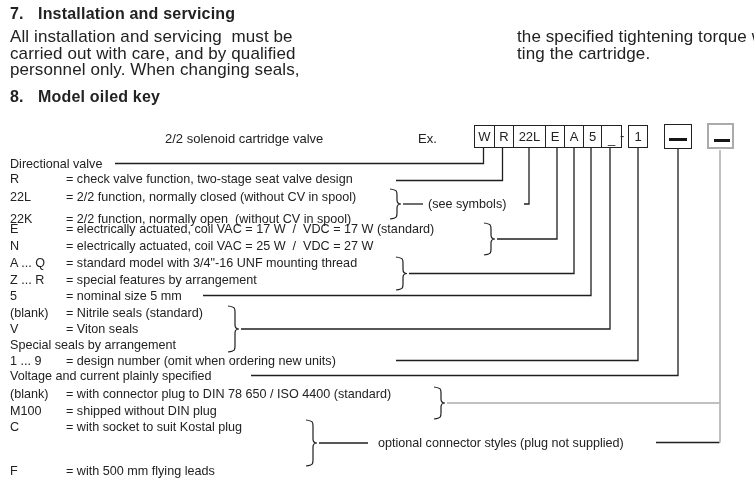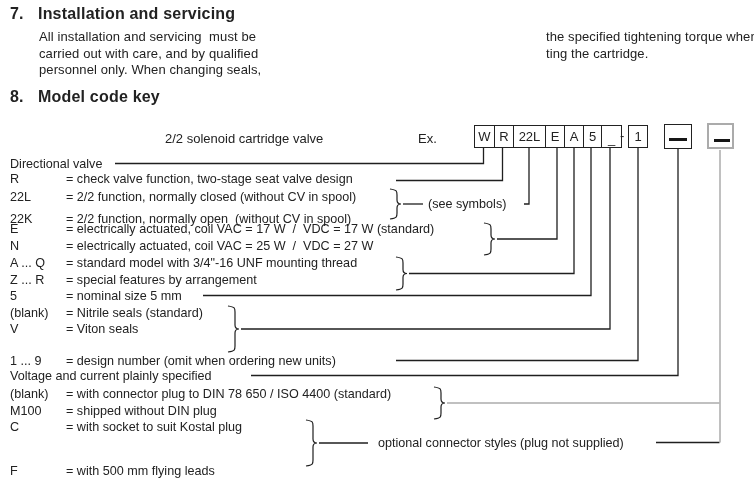--- a/index.html
+++ b/index.html
@@ -4,21 +4,21 @@
 <style>
   html,body{margin:0;padding:0;background:#fff;}
   #page{
     position:relative;width:754px;height:489px;background:#ffffff;
     font-family:"Liberation Sans",sans-serif;color:#222;overflow:hidden;
   }
   .abs{position:absolute;white-space:pre;}
   
   .hnum,.htitle{font-size:16px;font-weight:bold;letter-spacing:.2px;}
   
-  .col{font-size:13px;line-height:16.5px;letter-spacing:.1px;margin-left:29px;}
+  .col{font-size:17px;line-height:16.5px;letter-spacing:.1px;}
   
   .dtxt{font-size:12.6px;line-height:15px;}
   
   #codebox{position:absolute;left:474px;top:125px;height:23px;display:flex;border:1.3px solid #222;box-sizing:border-box;}
   #codebox .cell{display:flex;align-items:center;justify-content:center;font-size:13px;border-left:1.3px solid #222;box-sizing:border-box;}
   #codebox .cell:first-child{border-left:none;}
   .sbox{position:absolute;box-sizing:border-box;display:flex;align-items:center;justify-content:center;font-size:13px;}
   .dash{position:absolute;background:#161616;}
   
   .row{position:absolute;left:10px;font-size:12.6px;line-height:15px;white-space:pre;}
@@ -66,21 +66,21 @@
   <span class="abs hnum" style="left:10px;top:5px">7.</span>
   <span class="abs htitle" style="left:38px;top:5px">Installation and servicing</span>
 
   <div class="abs col" style="left:10px;top:29px">All installation and servicing  must be
 carried out with care, and by qualified
 personnel only. When changing seals,</div>
   <div class="abs col" style="left:517px;top:29px">the specified tightening torque when fit-
 ting the cartridge.</div>
 
   <span class="abs hnum" style="left:10px;top:88px">8.</span>
-  <span class="abs htitle" style="left:38px;top:88px">Model code key</span>
+  <span class="abs htitle" style="left:38px;top:88px">Model oiled key</span>
 
   <span class="abs dtxt" style="left:165px;top:131px;font-size:13px">2/2 solenoid cartridge valve</span>
   <span class="abs dtxt" style="left:418px;top:131px;font-size:13px">Ex.</span>
 
   <div id="codebox">
     <span class="cell" style="width:19px">W</span>
     <span class="cell" style="width:19px">R</span>
     <span class="cell" style="width:32px">22L</span>
     <span class="cell" style="width:19px">E</span>
     <span class="cell" style="width:19px">A</span>
@@ -102,20 +102,21 @@
   <div class="row r2"><span class="lbl">R</span><span>= check valve function, two-stage seat valve design</span></div>
   <div class="row r3"><span class="lbl">22L</span><span>= 2/2 function, normally closed (without CV in spool)</span></div>
   <div class="row r4"><span class="lbl">22K</span><span>= 2/2 function, normally open  (without CV in spool)</span></div>
   <div class="row r5"><span class="lbl">E</span><span>= electrically actuated, coil VAC = 17 W  /  VDC = 17 W (standard)</span></div>
   <div class="row r6"><span class="lbl">N</span><span>= electrically actuated, coil VAC = 25 W  /  VDC = 27 W</span></div>
   <div class="row r7"><span class="lbl">A ... Q</span><span>= standard model with 3/4"-16 UNF mounting thread</span></div>
   <div class="row r8"><span class="lbl">Z ... R</span><span>= special features by arrangement</span></div>
   <div class="row r9"><span class="lbl">5</span><span>= nominal size 5 mm</span></div>
   <div class="row r10"><span class="lbl">(blank)</span><span>= Nitrile seals (standard)</span></div>
   <div class="row r11"><span class="lbl">V</span><span>= Viton seals</span></div>
+  <div class="row r12"><span class="lbl">Special seals by arrangement</span><span></span></div>
   <div class="row r13"><span class="lbl">1 ... 9</span><span>= design number (omit when ordering new units)</span></div>
   <div class="row r14"><span class="lbl">Voltage and current plainly specified</span><span></span></div>
   <div class="row r15"><span class="lbl">(blank)</span><span>= with connector plug to DIN 78 650 / ISO 4400 (standard)</span></div>
   <div class="row r16"><span class="lbl">M100</span><span>= shipped without DIN plug</span></div>
   <div class="row r17"><span class="lbl">C</span><span>= with socket to suit Kostal plug</span></div>
   <div class="row r19"><span class="lbl">F</span><span>= with 500 mm flying leads</span></div>
 
   <span class="abs dtxt" style="left:428px;top:197px">(see symbols)</span>
   <span class="abs dtxt" style="left:378px;top:436px">optional connector styles (plug not supplied)</span>
 

